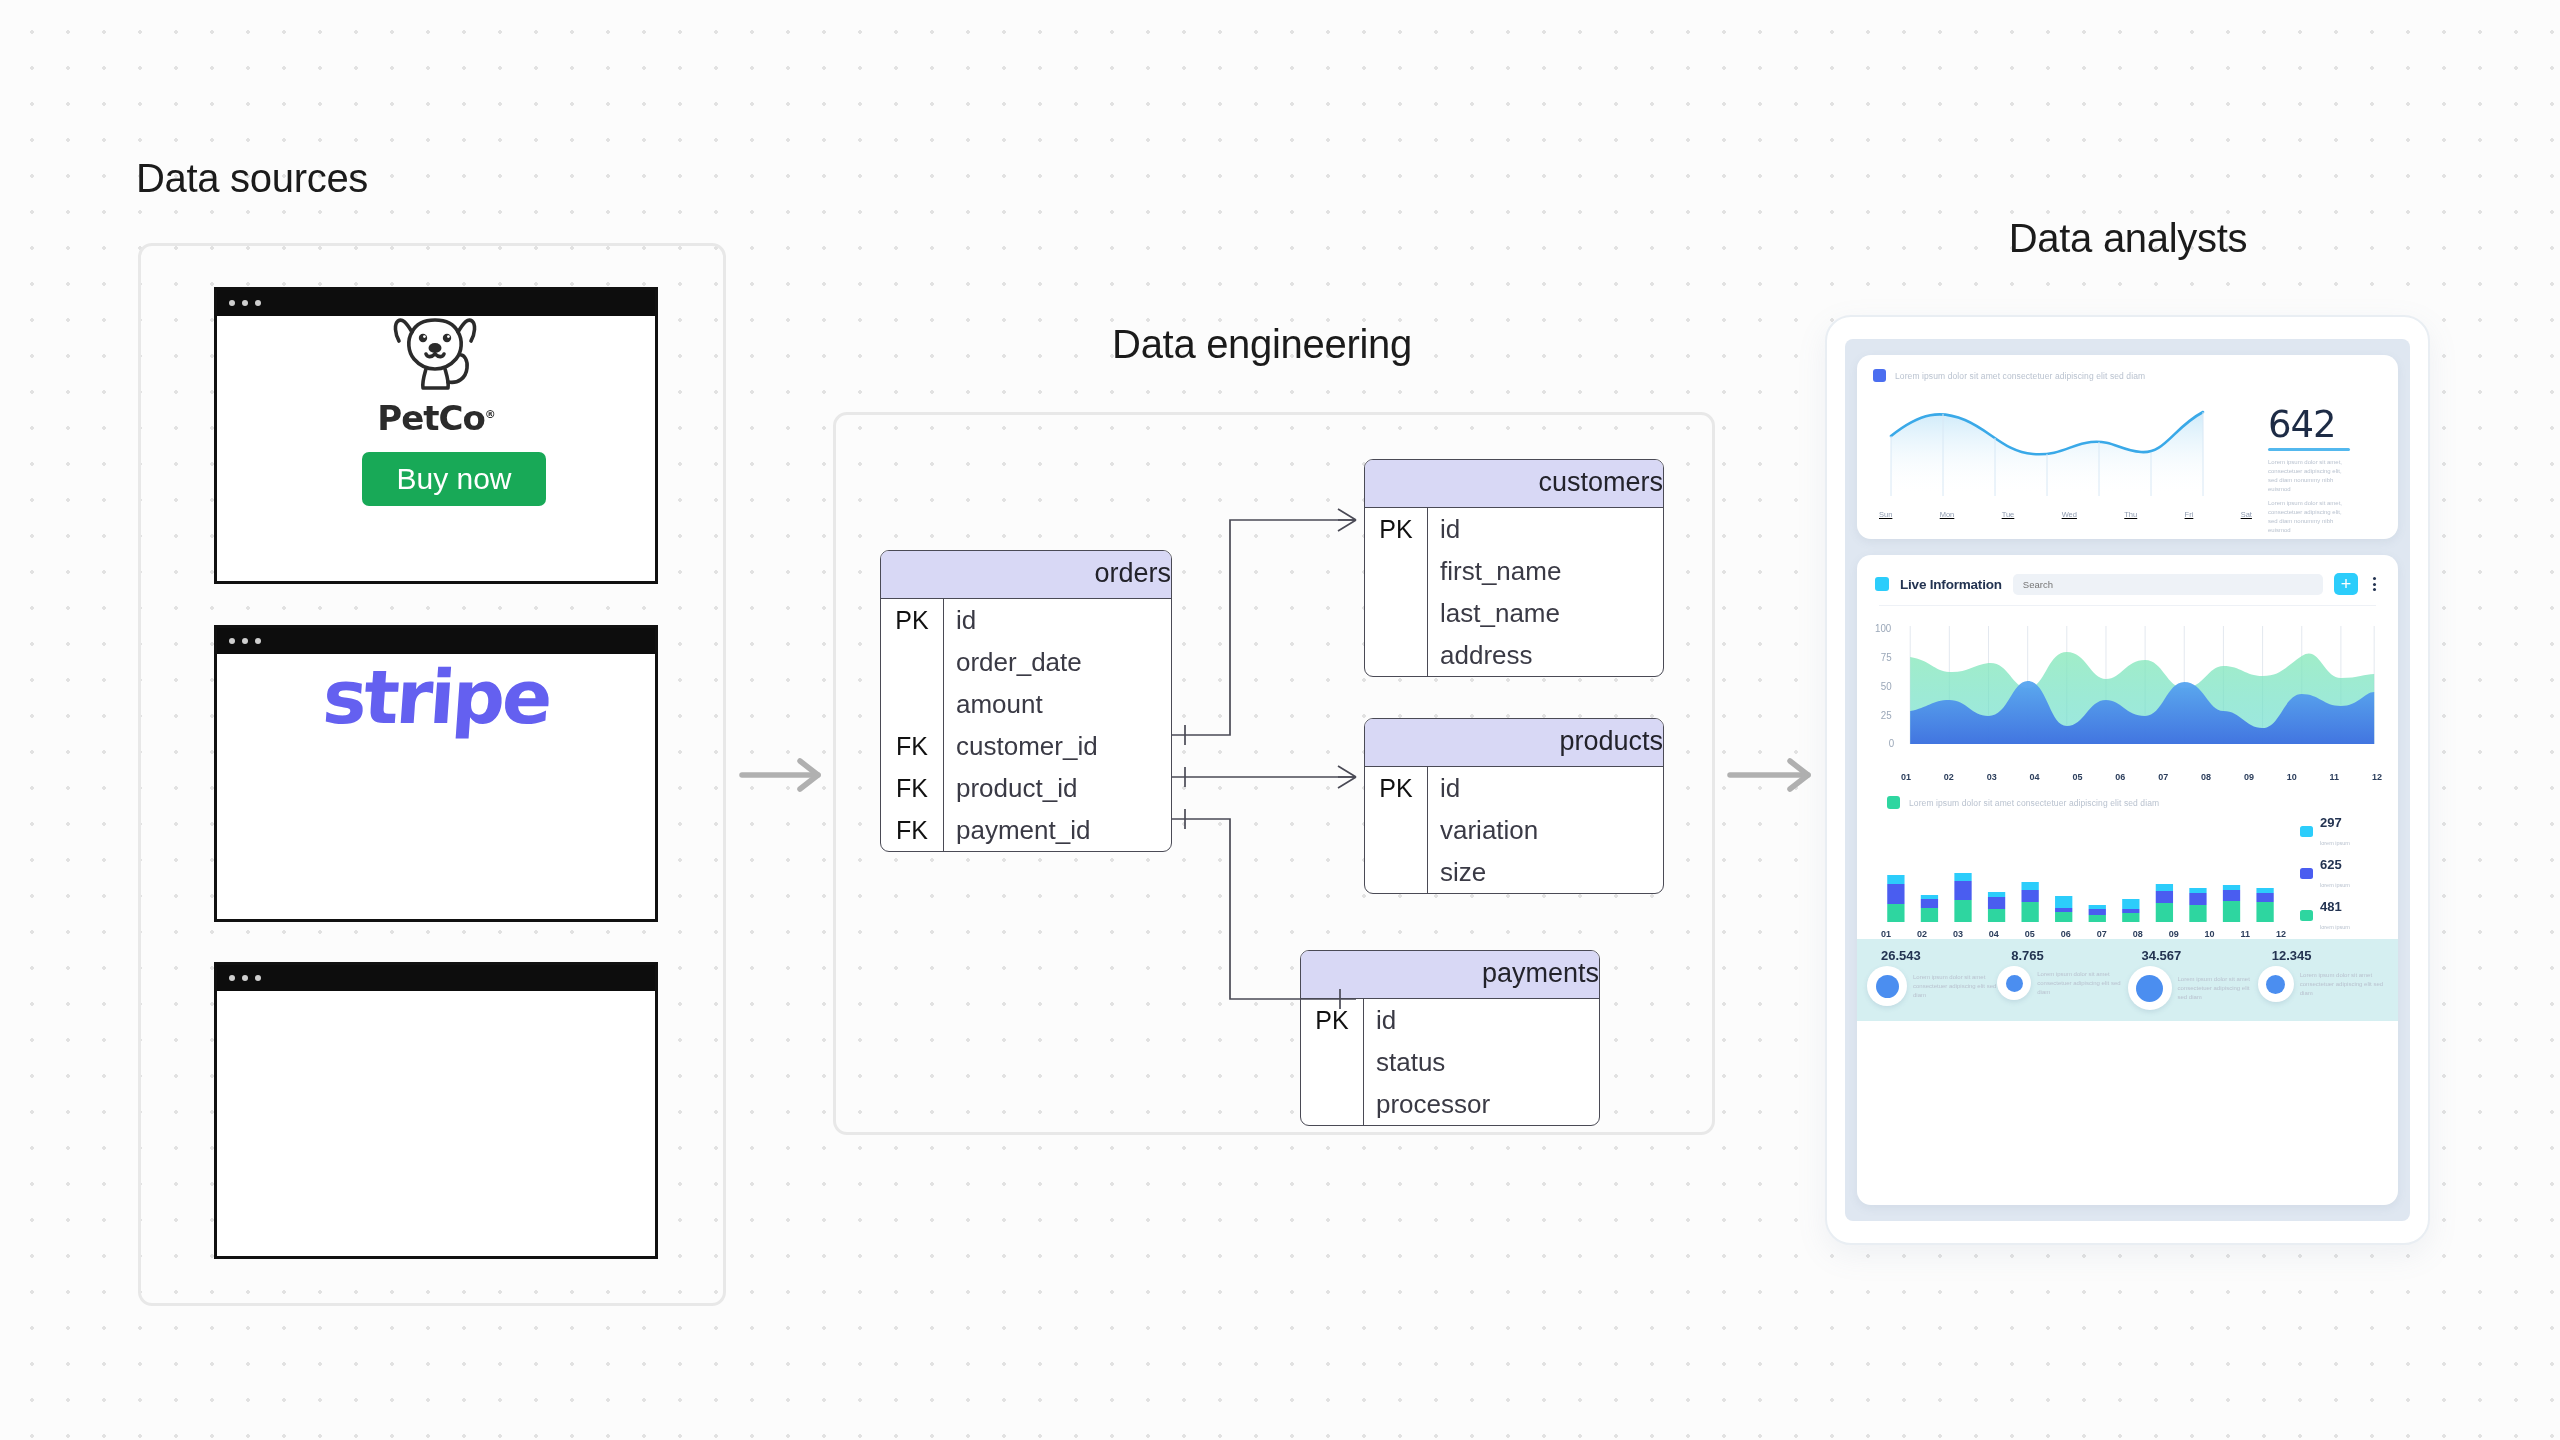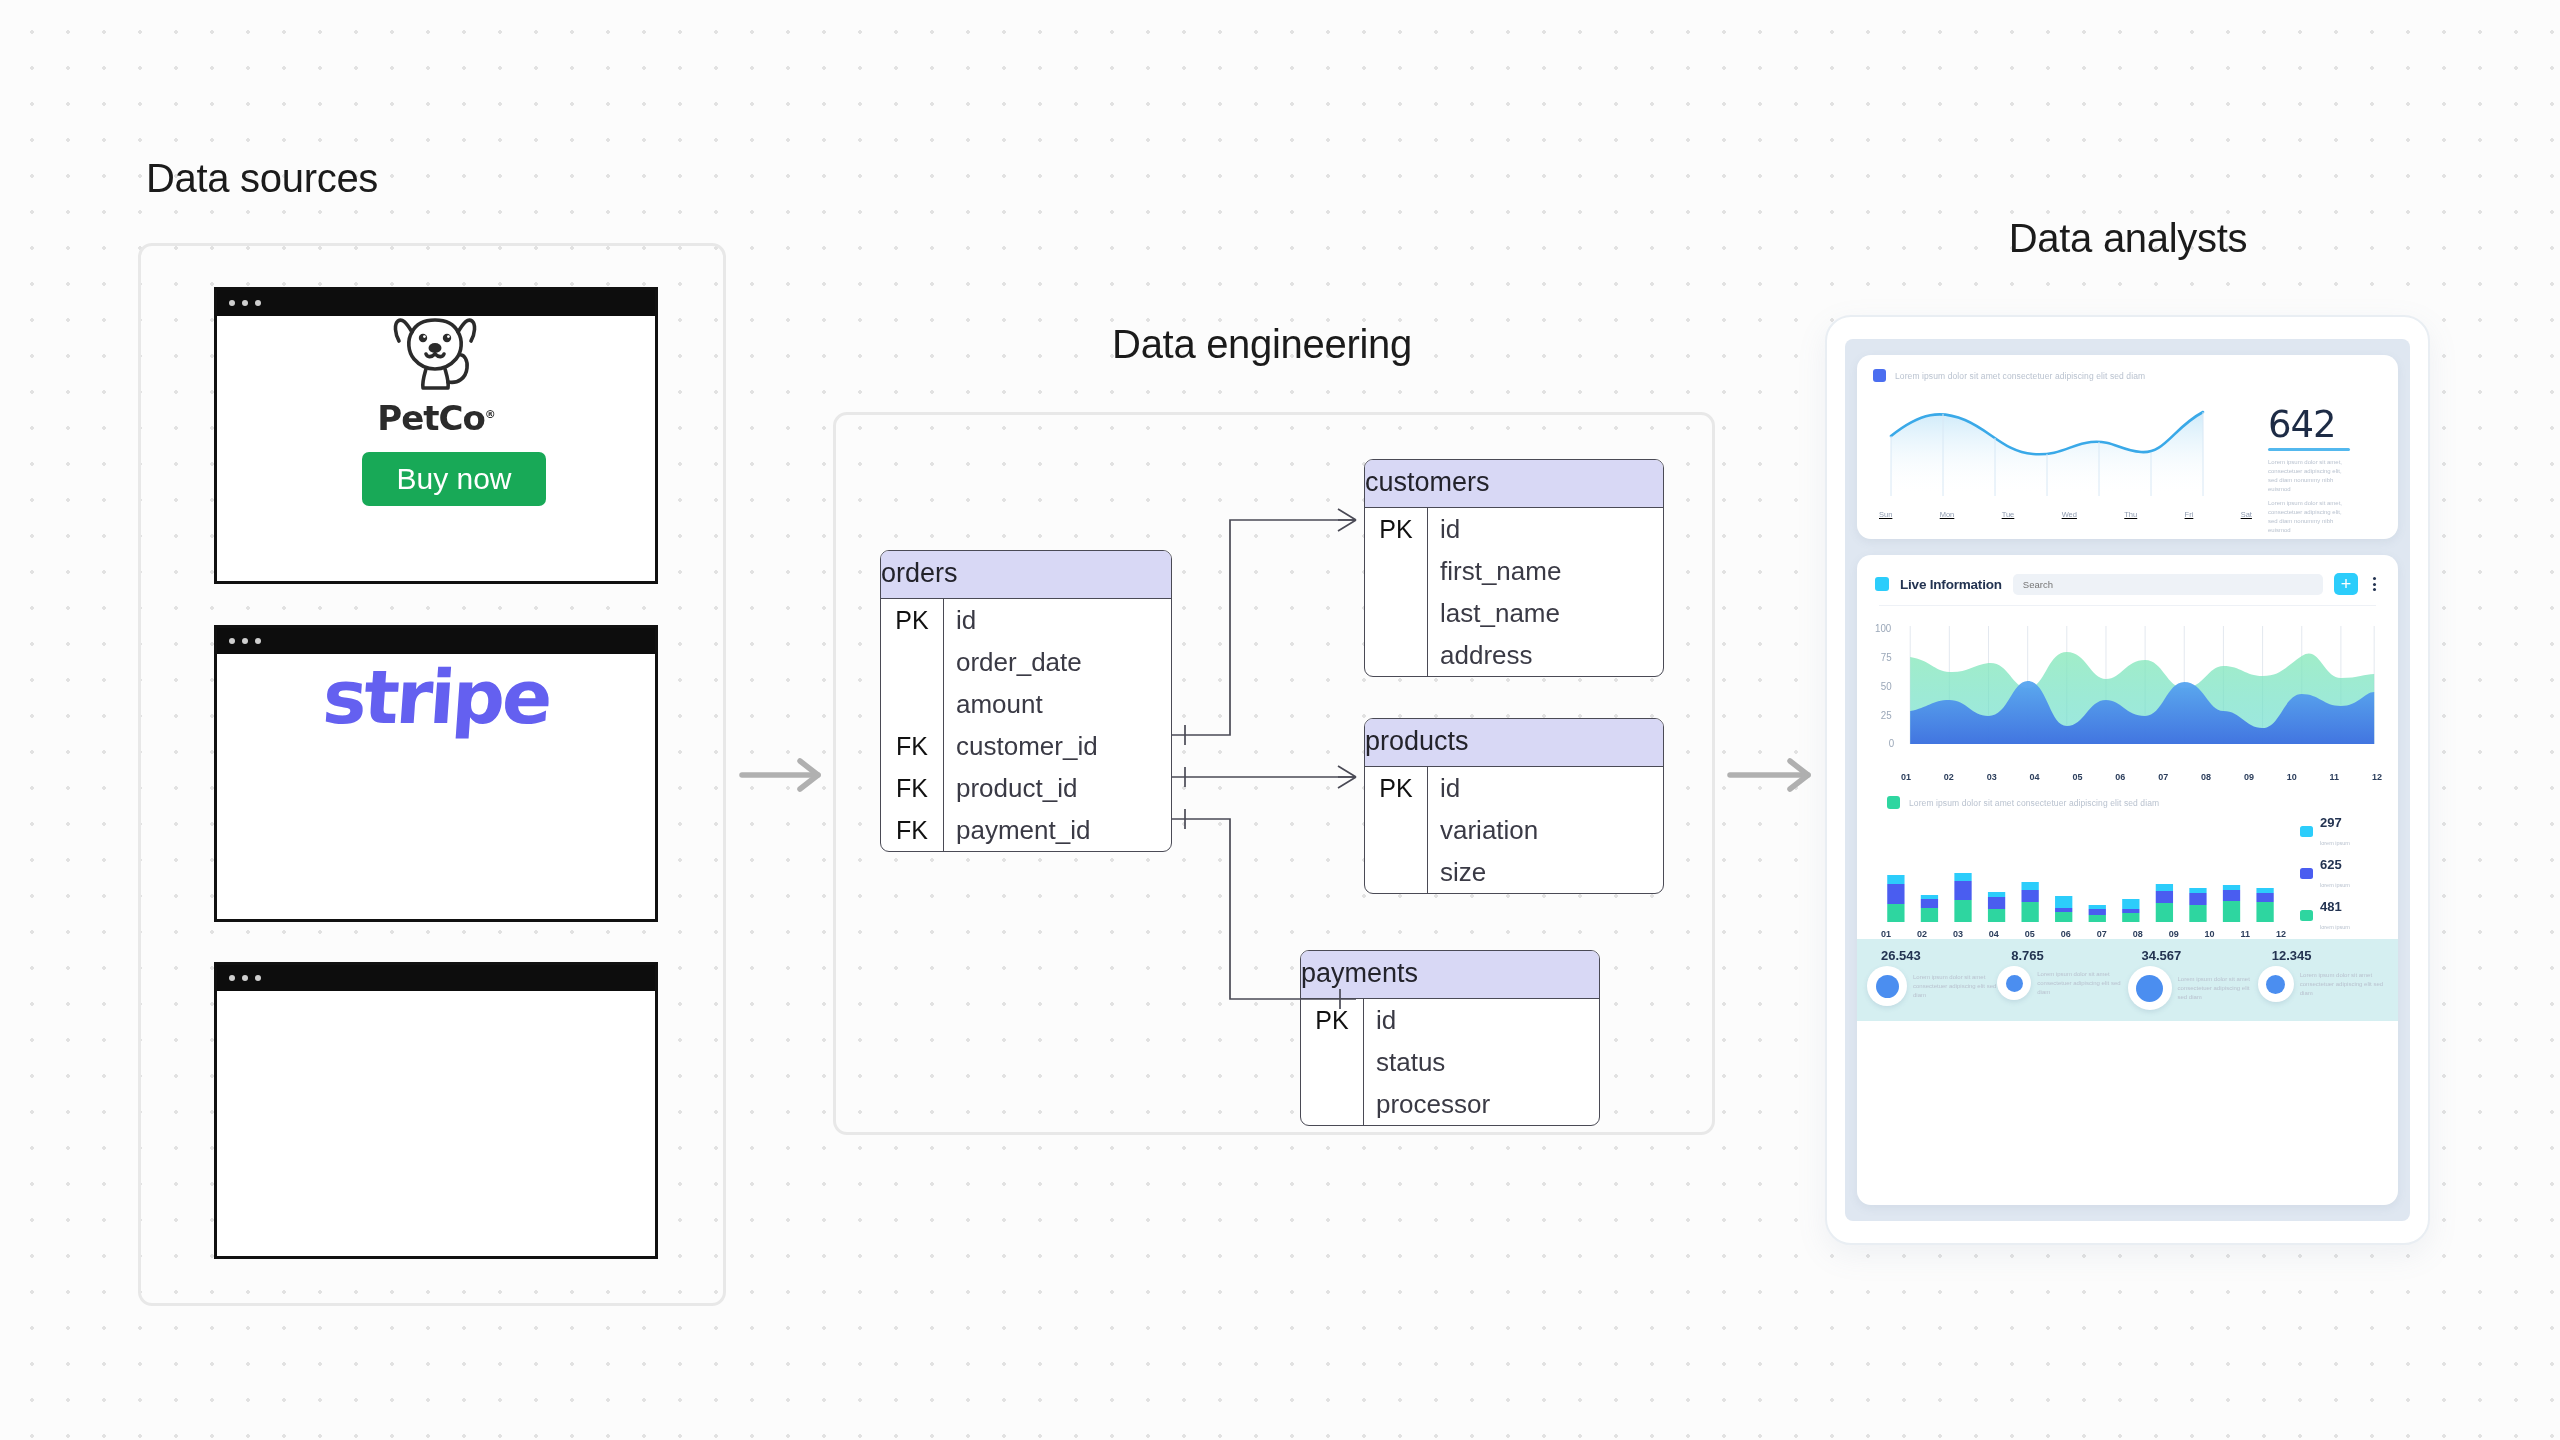--- a/index.html
+++ b/index.html
@@ -20,21 +20,21 @@
 
   
   .sec-title {
     position: absolute;
     font-size: 40px;
     color: #1b1b1b;
     font-weight: 400;
     letter-spacing: -0.3px;
     white-space: nowrap;
   }
-  #title-sources    { left: 262px;  top: 156px; transform: translateX(-50%); }
+  #title-sources    { left: 252px;  top: 156px; transform: translateX(-50%); }
   #title-eng        { left: 1262px; top: 322px; transform: translateX(-50%); }
   #title-analysts   { left: 2128px; top: 216px; transform: translateX(-50%); }
 
   
   .panel {
     position: absolute;
     border: 3px solid #e8e8e8;
     border-radius: 14px;
     background: transparent;
   }
@@ -123,21 +123,21 @@
     border: 1.6px solid #4a4a55;
     border-radius: 9px;
     background: #fff;
     overflow: hidden;
     font-size: 26px;
     color: #23232b;
   }
   .er-head {
     background: #d8d8f5;
     border-bottom: 1.6px solid #4a4a55;
-    text-align: left;
+    text-align: right;
     padding: 7px 0 9px;
     font-size: 27px;
   }
   .er-rows { position: relative; }
   .er-row {
     display: flex;
     align-items: center;
     height: 42px;
   }
   .er-key {

